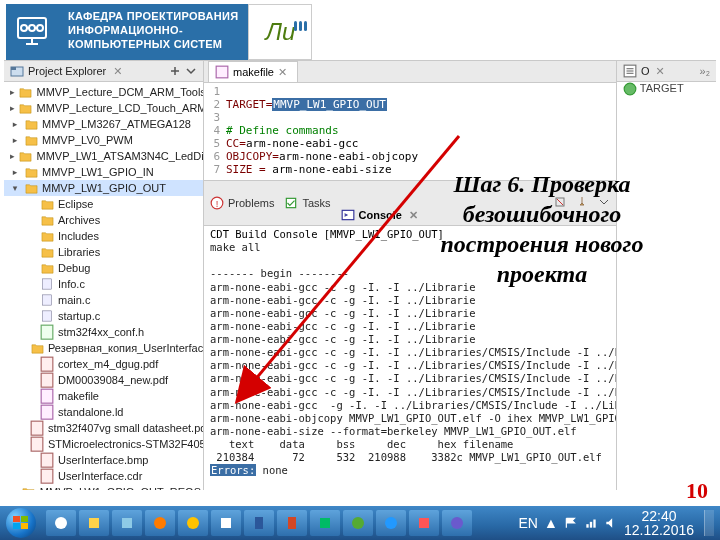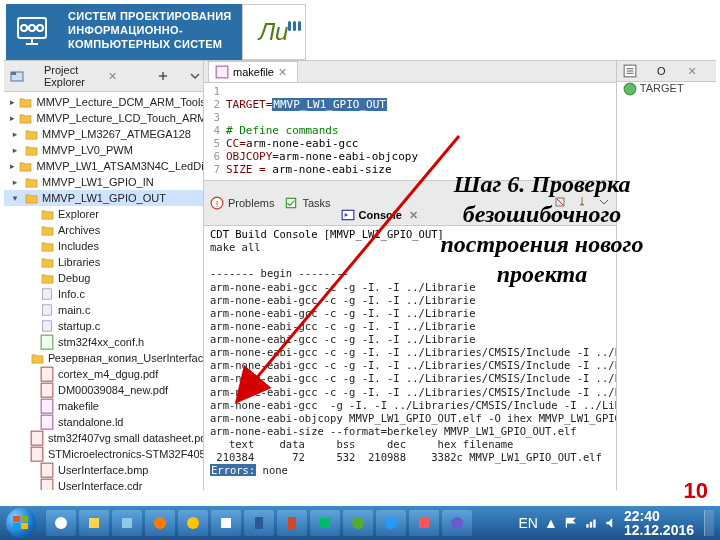--- a/index.html
+++ b/index.html
@@ -56,21 +56,21 @@
   }
 
   
   .explorer {
     width: 200px; min-width:200px;
     background:#fff; border-right:1px solid #c9c9c9;
     display:flex; flex-direction:column;
     overflow:hidden;
   }
   .view-tab {
-    display:flex; align-items:center; gap:20px;
+    display:flex; align-items:center; gap:4px;
     background:#eaeaea; border-bottom:1px solid #c9c9c9;
     padding:3px 6px;
     font-size:11px; color:#222;
   }
   .view-tab .spacer { flex:1; }
   .view-tab .tool { width:12px; height:12px; color:#555; }
   .view-tab .tool svg { width:12px; height:12px; }
   .tree {
     flex:1; overflow:hidden; padding:2px 0;
     font-size:11px; color:#222;
@@ -154,21 +154,21 @@
     text-align:center;
   }
 
   
   .arrow-overlay {
     position:absolute; left:0; top:0; pointer-events:none;
   }
 
   .page-number {
     position:absolute; right:12px; bottom:36px;
-    color:#d40000; font-weight:bold; font-family:Liberation Sans, sans-serif;
+    color:#d40000; font-weight:bold; font-family:Liberation Serif, serif;
     font-size:22px;
   }
 
   
   .taskbar {
     position:absolute; left:0; right:0; bottom:0; height:34px;
     background: linear-gradient(#3f87c7, #2868a5 60%, #1f4f86);
     display:flex; align-items:center;
     padding:0 6px; gap:4px;
     color:#fff;
@@ -185,42 +185,42 @@
     width:30px; height:26px; border-radius:2px;
     background: linear-gradient(#5ea3dc,#2e6fad);
     display:flex; align-items:center; justify-content:center;
   }
   .task-icons .ti svg { width:16px; height:16px; }
   .tray {
     margin-left:auto; display:flex; align-items:center; gap:6px;
     font-size:14px;
   }
   .tray .tri { width:14px; height:14px; display:flex; align-items:center; justify-content:center;}
-  .tray .clock { line-height:1; text-align:left;font-weight:bold; }
+  .tray .clock { line-height:1; text-align:center; }
   .tray .showdesk { width:10px; height:26px; background:rgba(255,255,255,.15); border-left:1px solid rgba(255,255,255,.3); margin-left:4px;}
 </style>
 </head>
 <body>
 
 <div class="slide-header">
   <div class="dept-badge">
     <div class="dept-icon">
       <svg viewBox="0 0 40 40">
           <rect x="6" y="6" width="28" height="20" rx="2"></rect>
           <line x1="14" y1="32" x2="26" y2="32"></line>
           <line x1="20" y1="26" x2="20" y2="32"></line>
           <circle cx="12" cy="16" r="3"></circle>
           <circle cx="20" cy="16" r="3"></circle>
           <circle cx="28" cy="16" r="3"></circle>
           <line x1="15" y1="16" x2="17" y2="16"></line>
           <line x1="23" y1="16" x2="25" y2="16"></line>
         </svg>
     </div>
     <div class="dept-text">
-      <span>СИСТЕМ ПРОЕКТИРОВАНИЯ</span><br>
+      <span>КАФЕДРА ПРОЕКТИРОВАНИЯ</span><br>
       <span>ИНФОРМАЦИОННО-</span><br>
       <span>КОМПЬЮТЕРНЫХ СИСТЕМ</span>
     </div>
     <div class="dept-logo">
       <div class="waves"><span></span><span></span><span></span></div>
       <span>Ли</span>
     </div>
   </div>
 </div>
 
@@ -308,21 +308,21 @@
           </span>
           <span>MMVP_LW1_GPIO_OUT</span>
         </div>
         <div class="tree-item child">
           <span class="twisty"></span>
           <span class="ticon folder">
             <svg viewBox="0 0 14 14">
               <path d="M1 3h4l1 1h7v8H1z"></path>
             </svg>
           </span>
-          <span>Explorer</span>
+          <span>Eclipse</span>
         </div>
         <div class="tree-item child">
           <span class="twisty"></span>
           <span class="ticon folder">
             <svg viewBox="0 0 14 14">
               <path d="M1 3h4l1 1h7v8H1z"></path>
             </svg>
           </span>
           <span>Archives</span>
         </div>

